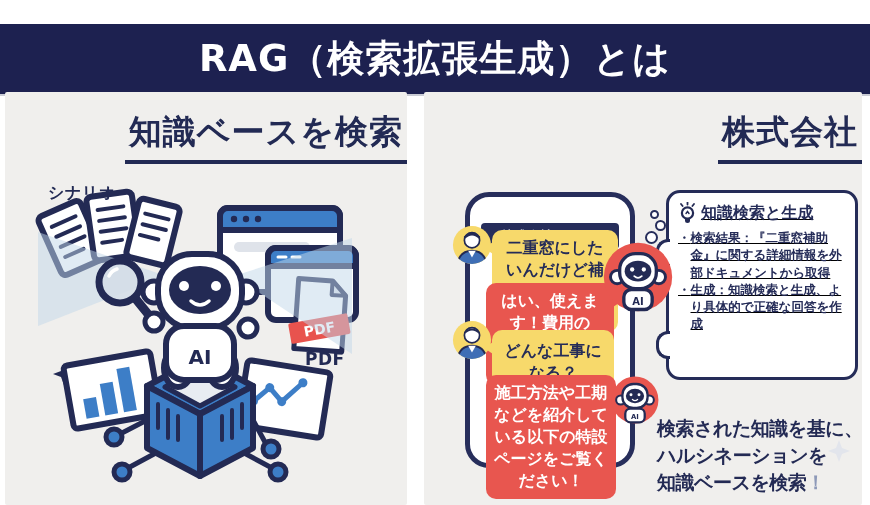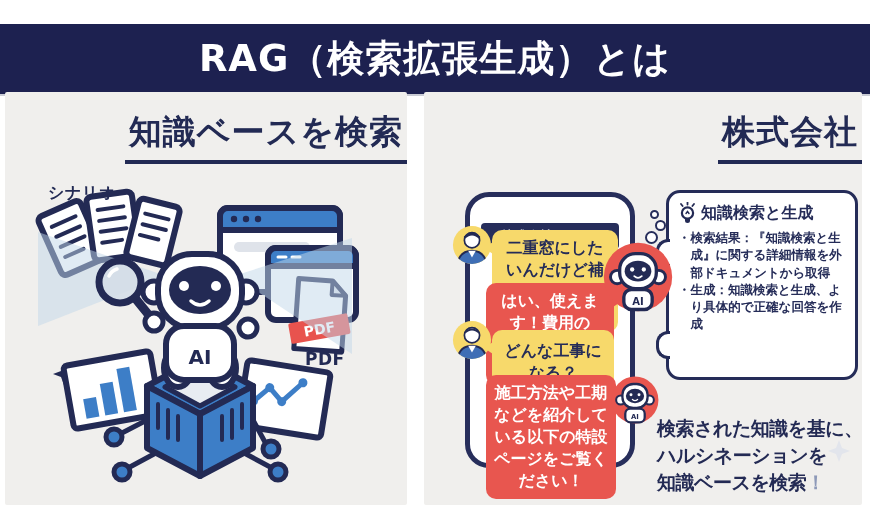--- a/index.html
+++ b/index.html
@@ -72,21 +72,21 @@
   .avatar-ai-1{left:179px;top:150px;z-index:4;}
   .avatar-ai-2{left:187px;top:284px;z-index:4;}
   .thought-dot{position:absolute;background:#ffffff;border:2px solid #272e5b;border-radius:50%;z-index:4;}
   .dot-1{left:226px;top:118px;width:5px;height:5px;}
   .dot-2{left:231px;top:128px;width:7px;height:7px;}
   .dot-3{left:221px;top:139px;width:9px;height:9px;}
   
   .info-box{
     position:absolute;left:242px;top:98px;width:192px;height:190px;background:#ffffff;
     border:3px solid #252c58;border-radius:14px;box-sizing:border-box;
-    padding:9px 9px 8px 9px;z-index:2;
+    padding:9px 9px 8px 9px;z-index:2;text-decoration:underline;
   }
   .info-bump{
     position:absolute;left:-13px;width:11px;height:22px;background:#ffffff;
     border:3px solid #252c58;border-right:none;border-radius:12px 0 0 12px;
   }
   .bump-1{top:46px;}
   .bump-2{top:138px;}
   .info-heading{display:flex;align-items:center;gap:4px;color:#252c58;font-size:16px;font-weight:bold;}
   .info-bullets{margin-top:5px;}
   .bullet-row{display:flex;color:#252c58;font-size:12.5px;font-weight:bold;line-height:1.38;}
@@ -311,21 +311,21 @@
         <path d="M9.5 0 v2.5 M3 2 l1.6 2 M16 2 l-1.6 2" stroke="#232a54" stroke-width="1.8" stroke-linecap="round" fill="none"></path>
         <circle cx="9.5" cy="11" r="5.6" fill="none" stroke="#232a54" stroke-width="2.2"></circle>
         <path d="M7 16.5 h5 v2 a2.5 2.5 0 0 1 -5 0 z" fill="#232a54"></path>
         <path d="M8 11.5 l1.5 -2 l1.5 2" stroke="#232a54" stroke-width="1.4" fill="none" stroke-linecap="round"></path>
       </svg>
       <span>知識検索と生成</span>
     </div>
     <div class="info-bullets">
       <div class="bullet-row">
         <span class="bullet-char">・</span>
-        <span class="bullet-text">検索結果：『知識検索と生成』に関する詳細情報を外部ドキュメントから取得</span>
+        <span class="bullet-text">検索結果：『二重窓補助金』に関する詳細情報を外部ドキュメントから取得</span>
       </div>
       <div class="bullet-row">
         <span class="bullet-char">・</span>
         <span class="bullet-text">生成：知識検索と生成、より具体的で正確な回答を作成</span>
       </div>
     </div>
   </div>
 
   <svg class="caption-sparkle" width="22" height="22" viewBox="-11 -11 22 22">
     <path d="M0,-11 L3,-3 L11,0 L3,3 L0,11 L-3,3 L-11,0 L-3,-3 Z" fill="#e2e5ec"></path>

